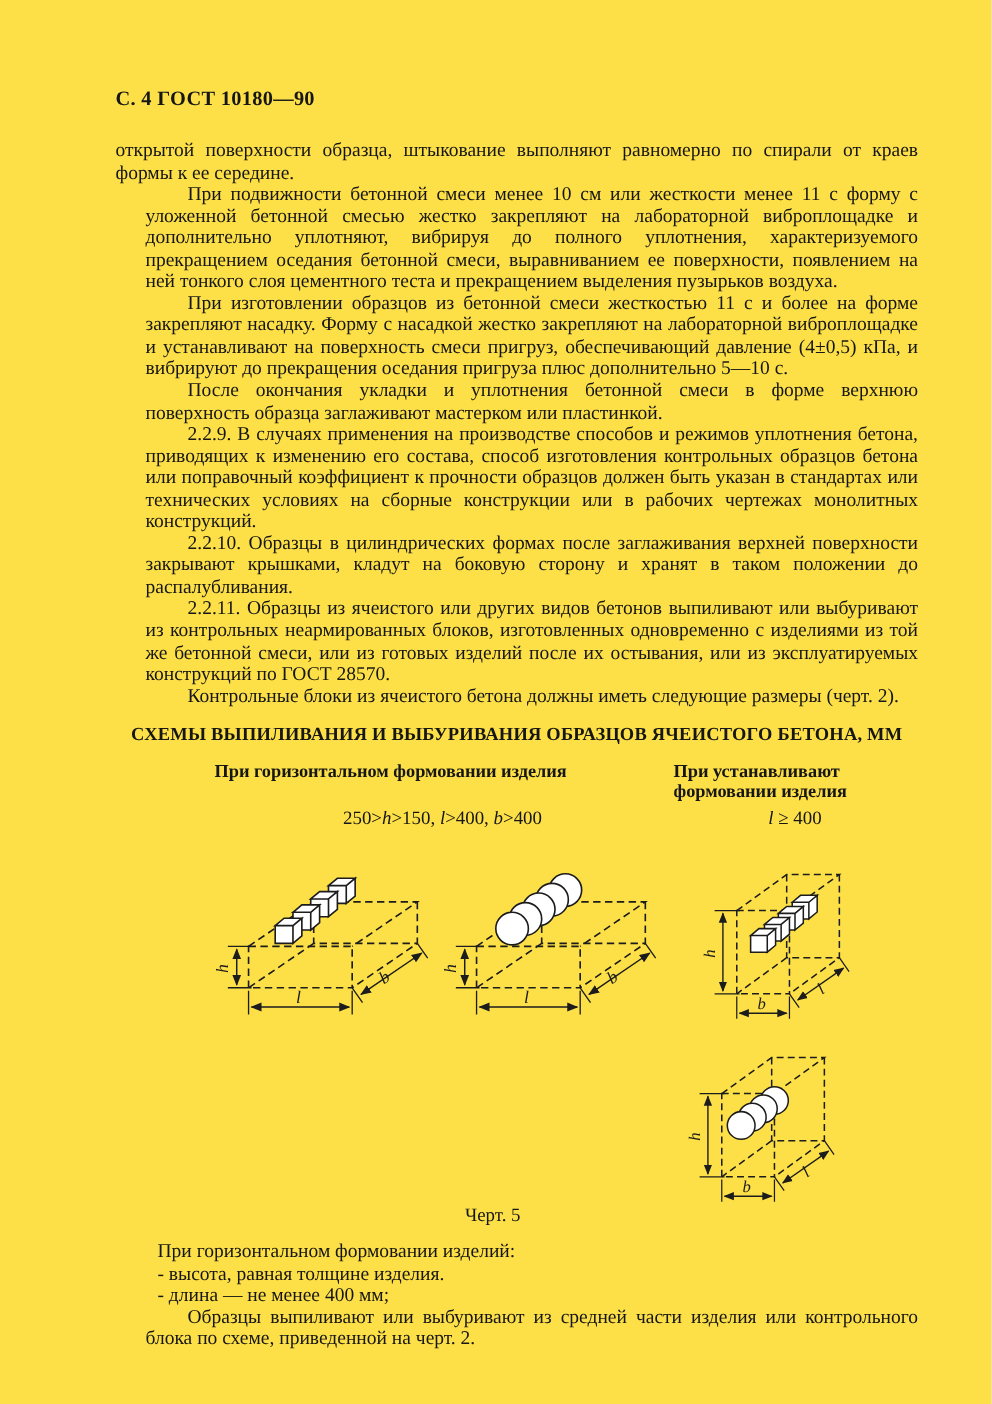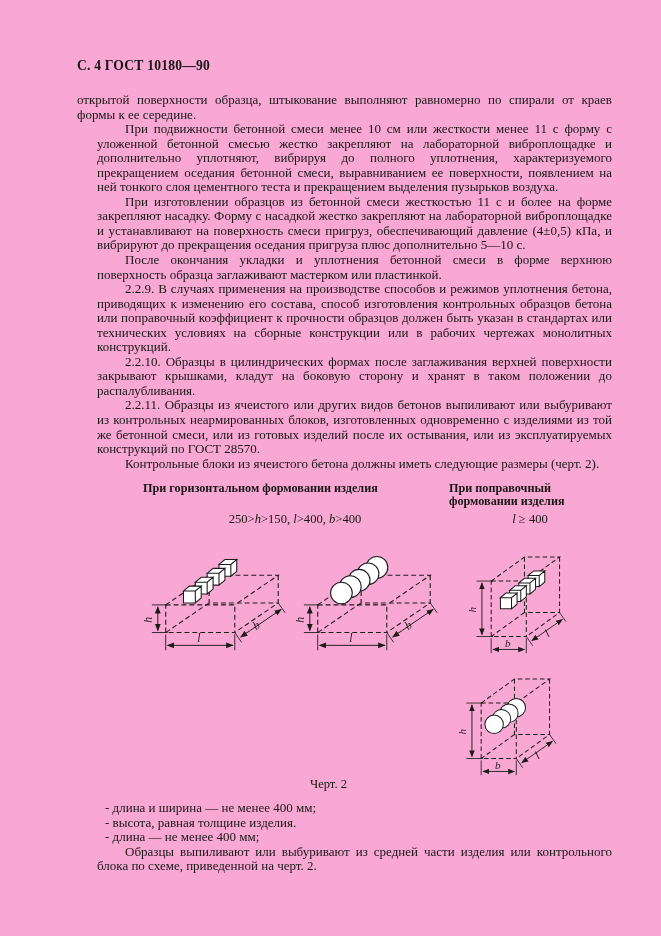--- a/index.html
+++ b/index.html
@@ -1,19 +1,19 @@
 <!DOCTYPE html>
 <html><head>
 <meta charset="utf-8">
 <style>
   html,body { margin:0; padding:0; background:#e8e8e8; }
   .page {
     position:relative;
     width:661px; height:936px;
-    background:#f9a8d4;
+    background:#fde047;
     margin:0 auto;
     font-family:"Liberation Serif", serif;
     color:#161616;
     overflow:hidden;
     box-sizing:border-box;
     padding:58px 49px 0 77px;
   }
   .hdr { font-weight:bold; font-size:13.6px; letter-spacing:0.2px; margin-bottom:19px; }
   .para { font-size:13px; line-height:14.55px; text-align:justify; margin:0; }
   .ind  { text-indent:28px;margin-left:20px; }
@@ -48,20 +48,21 @@
   <p class="para">открытой поверхности образца, штыкование выполняют равномерно по спирали от краев формы к ее середине.</p>
   <p class="para ind">При подвижности бетонной смеси менее 10 см или жесткости менее 11 с форму с уложенной бетонной смесью жестко закрепляют на лабораторной виброплощадке и дополнительно уплотняют, вибрируя до полного уплотнения, характеризуемого прекращением оседания бетонной смеси, выравниванием ее поверхности, появлением на ней тонкого слоя цементного теста и прекращением выделения пузырьков воздуха.</p>
   <p class="para ind">При изготовлении образцов из бетонной смеси жесткостью 11 с и более на форме закрепляют насадку. Форму с насадкой жестко закрепляют на лабораторной виброплощадке и устанавливают на поверхность смеси пригруз, обеспечивающий давление (4±0,5) кПа, и вибрируют до прекращения оседания пригруза плюс дополнительно 5—10 с.</p>
   <p class="para ind">После окончания укладки и уплотнения бетонной смеси в форме верхнюю поверхность образца заглаживают мастерком или пластинкой.</p>
   <p class="para ind">2.2.9. В случаях применения на производстве способов и режимов уплотнения бетона, приводящих к изменению его состава, способ изготовления контрольных образцов бетона или поправочный коэффициент к прочности образцов должен быть указан в стандартах или технических условиях на сборные конструкции или в рабочих чертежах монолитных конструкций.</p>
   <p class="para ind">2.2.10. Образцы в цилиндрических формах после заглаживания верхней поверхности закрывают крышками, кладут на боковую сторону и хранят в таком положении до распалубливания.</p>
   <p class="para ind">2.2.11. Образцы из ячеистого или других видов бетонов выпиливают или выбуривают из контрольных неармированных блоков, изготовленных одновременно с изделиями из той же бетонной смеси, или из готовых изделий после их остывания, или из эксплуатируемых конструкций по ГОСТ 28570.</p>
   <p class="para ind">Контрольные блоки из ячеистого бетона должны иметь следующие размеры (черт. 2).</p>
 
   <div class="figure">
+    <div class="fig-title">СХЕМЫ ВЫПИЛИВАНИЯ И ВЫБУРИВАНИЯ ОБРАЗЦОВ ЯЧЕИСТОГО БЕТОНА, ММ</div>
 
     <div class="fig-row">
 
       <div class="col-left">
         <div class="col-header">При горизонтальном формовании изделия</div>
         <div class="col-spec"><span>250&gt;</span><span class="it">h</span><span>&gt;150, </span><span class="it">l</span><span>&gt;400, </span><span class="it">b</span><span>&gt;400</span></div>
 
         <div class="diagrams-row">
 
           <svg width="150" height="128" viewBox="0 0 152 128">
@@ -116,21 +117,21 @@
             <text class="lbl" x="54" y="110">l</text>
             <path class="ext" d="M92,100 L99,110 M136,70 L143,80"></path>
             <path class="dim" d="M98,104.5 L139,76.5" marker-start="url(#arwB)" marker-end="url(#arwB)"></path>
             <text class="lbl" x="112" y="97" transform="rotate(-33 114 95)">b</text>
           </svg>
 
         </div>
       </div>
 
       <div class="col-right">
-        <div class="col-header"><span>При поправочный</span><br><span>формовании изделия</span></div>
+        <div class="col-header"><span>При устанавливают</span><br><span>формовании изделия</span></div>
         <div class="col-spec"><span class="it">l</span><span> ≥ 400</span></div>
 
         <svg width="122" height="122" viewBox="0 0 132 132" style="margin-top:3px;">
           <defs>
             <marker id="arwC" viewBox="0 0 10 10" refX="9" refY="5" markerWidth="7.5" markerHeight="7.5" orient="auto-start-reverse">
               <path d="M0,1 L10,5 L0,9 Z" fill="#1c1c1c"></path>
             </marker>
           </defs>
           <path class="box" d="M24,52 L62,52 L62,112 L24,112 Z"></path>
           <path class="box" d="M24,52 L60,26 L98,26 L62,52"></path>
@@ -176,24 +177,24 @@
           <path class="dim" d="M26,126 L60,126" marker-start="url(#arwD)" marker-end="url(#arwD)"></path>
           <text class="lbl" x="39" y="123">b</text>
           <path class="ext" d="M62,112 L69,122 M98,86 L105,96"></path>
           <path class="dim" d="M68,116.5 L101,93.5" marker-start="url(#arwD)" marker-end="url(#arwD)"></path>
           <text class="lbl" x="84" y="112" transform="rotate(-35 86 110)">l</text>
         </svg>
       </div>
 
     </div>
 
-    <div class="fig-caption">Черт. 2</div>
+    <div class="fig-caption">Черт. 5</div>
   </div>
 
   <div class="notes">
-    <div class="note-line">- длина и ширина — не менее 400 мм;</div>
+    <div class="note-line">При горизонтальном формовании изделий:</div>
     <div class="note-line">- высота, равная толщине изделия.</div>
     <div class="note-line">- длина — не менее 400 мм;</div>
     <p class="para ind">Образцы выпиливают или выбуривают из средней части изделия или контрольного блока по схеме, приведенной на черт. 2.</p>
 
   </div>
 
 </div>
 
 </body></html>

